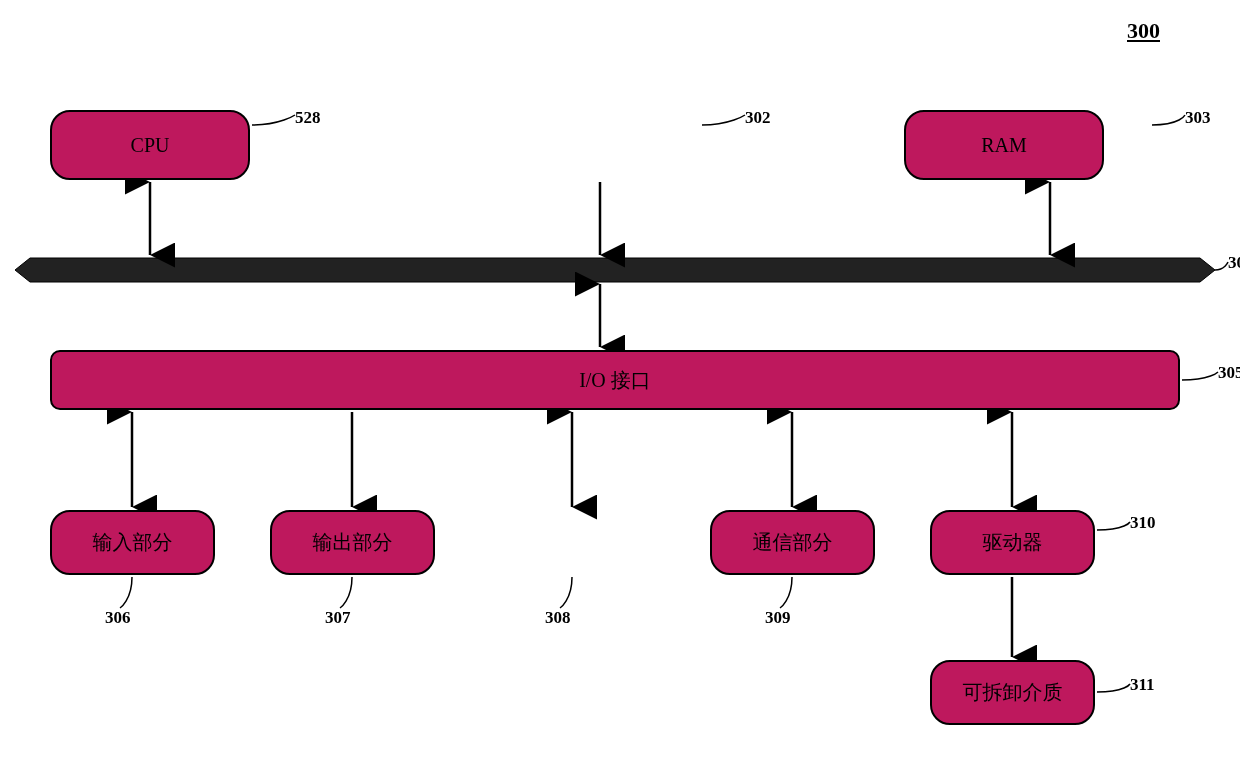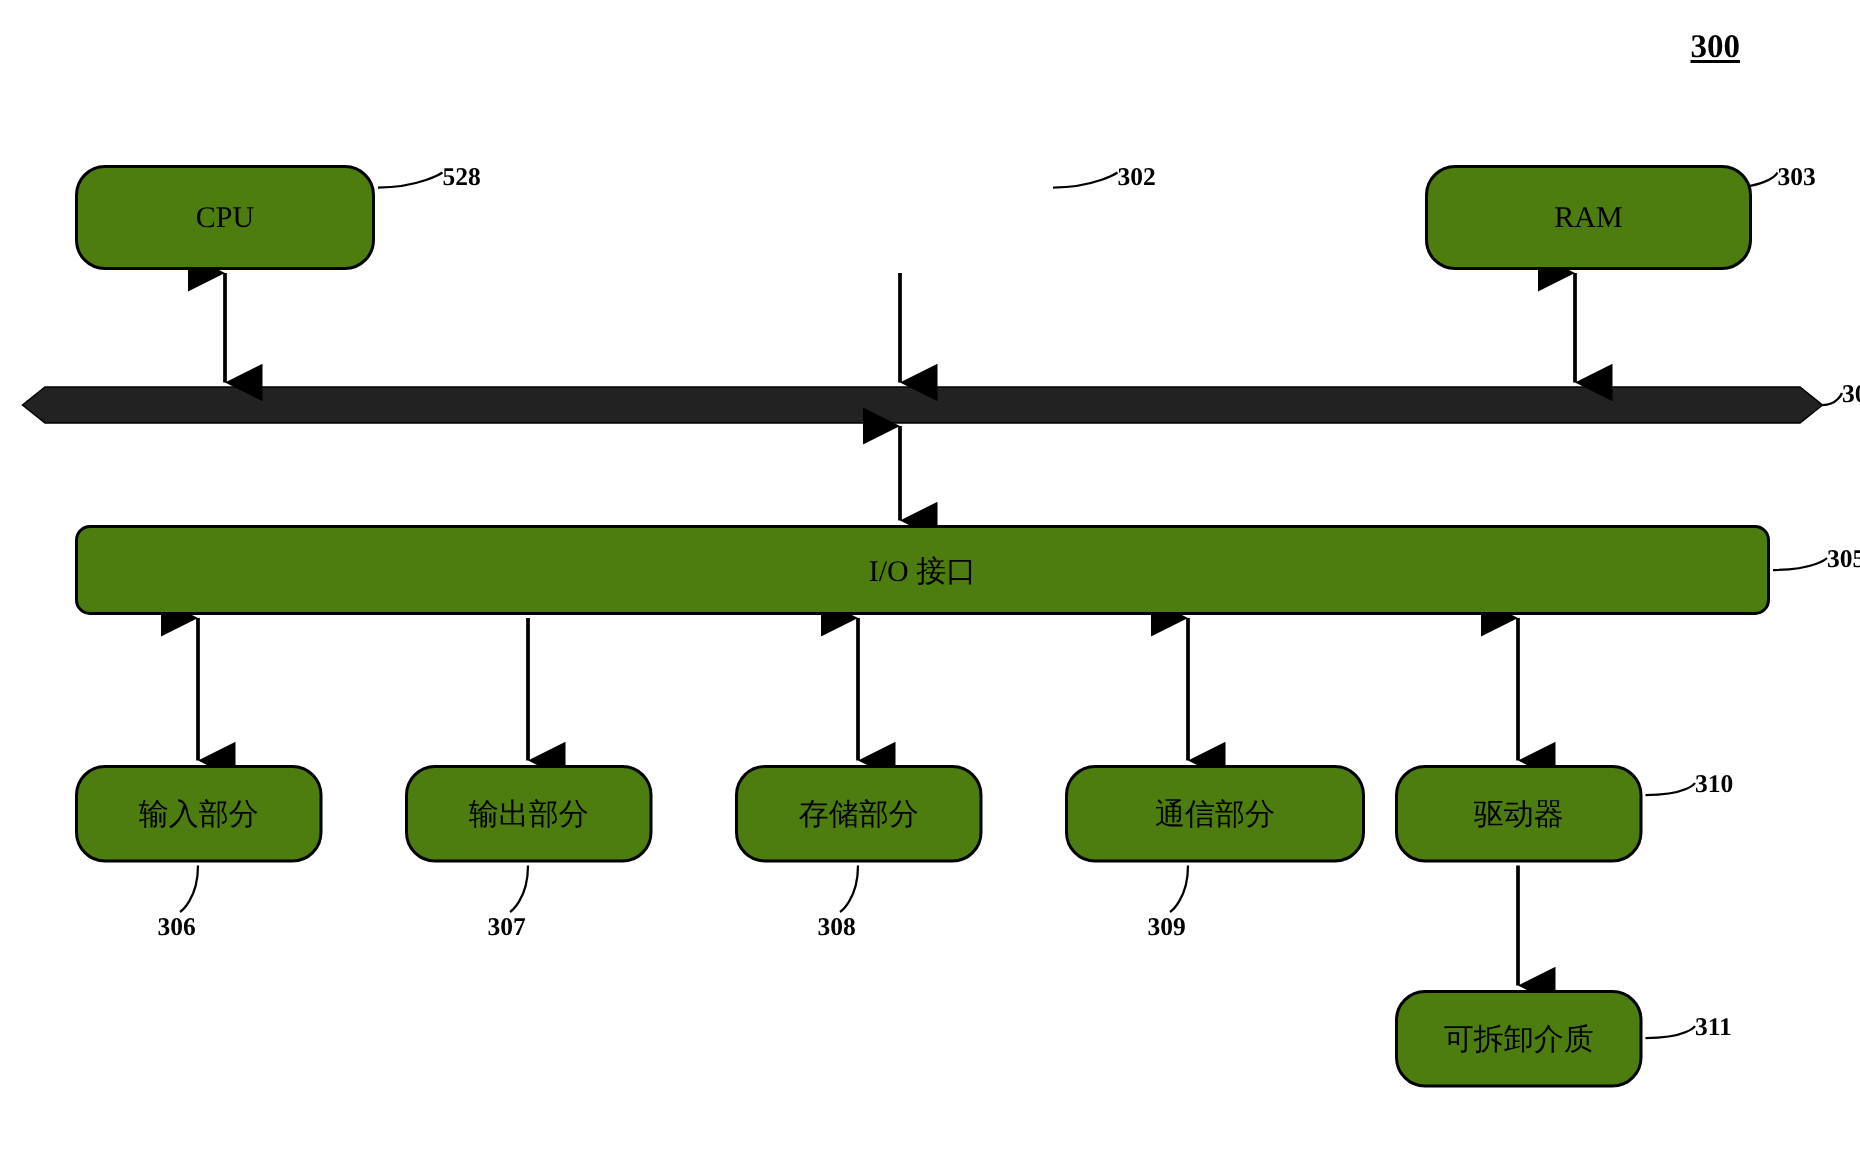--- a/index.html
+++ b/index.html
@@ -32,44 +32,44 @@
 
     
     .box {
       position: absolute;
       border: 2px solid #000;
       border-radius: 20px;
       display: flex;
       align-items: center;
       justify-content: center;
       font-size: 20px;
-      background: #4d7c0f;
+      background: #be185d;
     }
 
     
     .cpu-box {
       left: 50px;
       top: 110px;
       width: 200px;
       height: 70px;
     }
 
     
     .rom-box {
       left: 500px;
       top: 110px;
       width: 200px;
       height: 70px;
     }
 
     
     .ram-box {
-      left: 950px;
+      left: 904px;
       top: 110px;
-      width: 218px;
+      width: 200px;
       height: 70px;
       text-align: center;
     }
 
     
     .io-box {
       left: 50px;
       top: 350px;
       width: 1130px;
       height: 60px;
@@ -91,21 +91,21 @@
     }
     .storage-box {
       left: 490px;
       top: 510px;
       width: 165px;
       height: 65px;
     }
     .comm-box {
       left: 710px;
       top: 510px;
-      width: 200px;
+      width: 165px;
       height: 65px;
     }
     .driver-box {
       left: 930px;
       top: 510px;
       width: 165px;
       height: 65px;
     }
 
     
@@ -222,23 +222,20 @@
   </div>
 
   <div class="box output-box">
     <span>输出部分</span>
   </div>
 
   <div class="box input-box">
     <span>输入部分</span>
   </div>
 
-  <div class="box storage-box">
-    <span>存储部分</span>
-  </div>
 
   <div class="box comm-box">
     <span>通信部分</span>
   </div>
 
   <div class="box driver-box">
     <span>驱动器</span>
   </div>
 
   <div class="box media-box">

